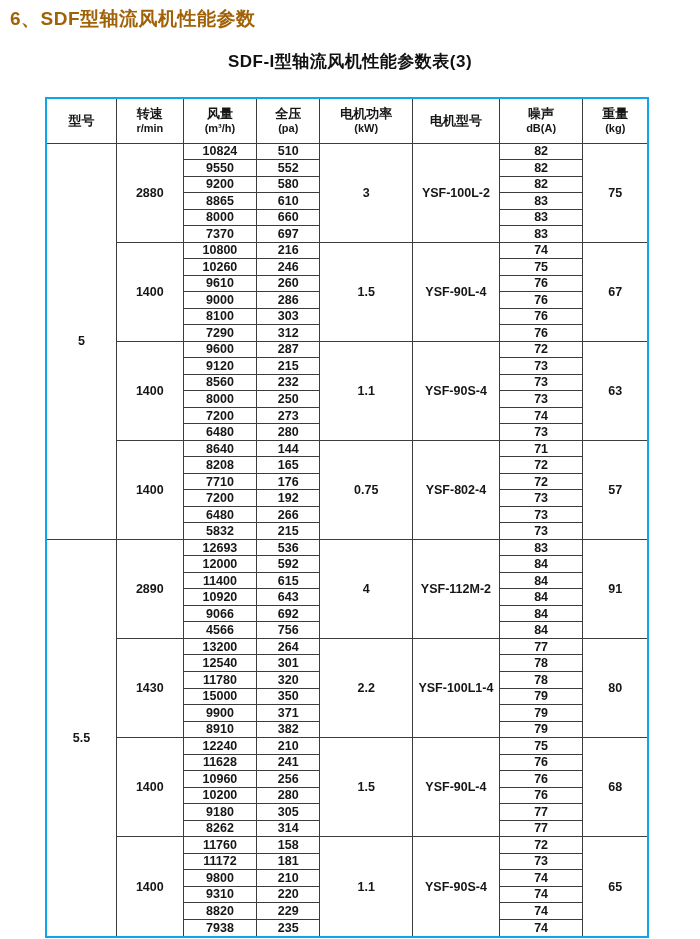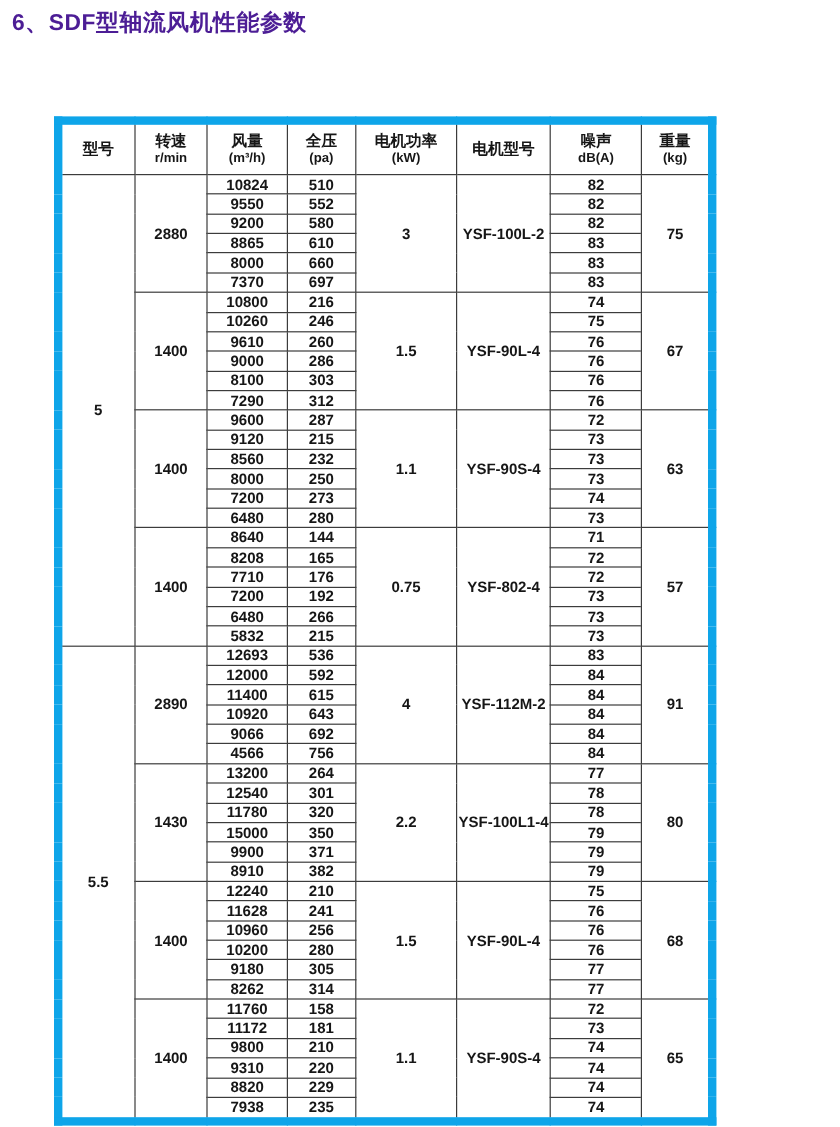--- a/index.html
+++ b/index.html
@@ -8,33 +8,33 @@
     position:relative;
     width:700px; height:939px;
     background:#ffffff;
     font-family:"Liberation Sans","DejaVu Sans",sans-serif;
     color:#111;
     overflow:hidden;
   }
   .doc-title {
     position:absolute; left:10px; top:6px;
     font-size:19px; font-weight:bold; letter-spacing:0.5px;
-    color:#4c1d95;
+    color:#a16207;
   }
   .doc-subtitle {
     position:absolute; left:0; top:50px; width:100%;
     text-align:center;
     font-size:17px; font-weight:bold; letter-spacing:0.5px;
     color:#111;
   }
   table.spec {
     position:absolute; left:45px; top:97px;
-    width:552px; height:841px;
+    width:604px; height:841px;
     border-collapse:collapse; table-layout:fixed;
-    border:7px solid #0ea5e9;
+    border:2px solid #0ea5e9;
   }
   table.spec th, table.spec td {
     border:1px solid #3c3c3c;
     text-align:center; vertical-align:middle;
     font-weight:bold; color:#161616;
     padding:0;
     overflow:hidden;
     white-space:nowrap;
   }
   table.spec thead tr { height:45px; }
@@ -43,20 +43,21 @@
   table.spec th .hl2:empty { display:none; }
   table.spec td { font-size:12.5px; }
   td[data-name="model-cell"] { font-size:13px; }
 </style>
 </head>
 <body>
 
 <div class="page" data-name="catalog-page">
 
   <div class="doc-title" data-name="page-title">6、SDF型轴流风机性能参数</div>
+  <div class="doc-subtitle" data-name="table-title">SDF-I型轴流风机性能参数表(3)</div>
 
   <table class="spec" data-name="fan-performance-table">
     <colgroup>
       <col style="width:11.7%">
       <col style="width:11.1%">
       <col style="width:12.2%">
       <col style="width:10.5%">
       <col style="width:15.4%">
       <col style="width:14.4%">
       <col style="width:13.9%">

